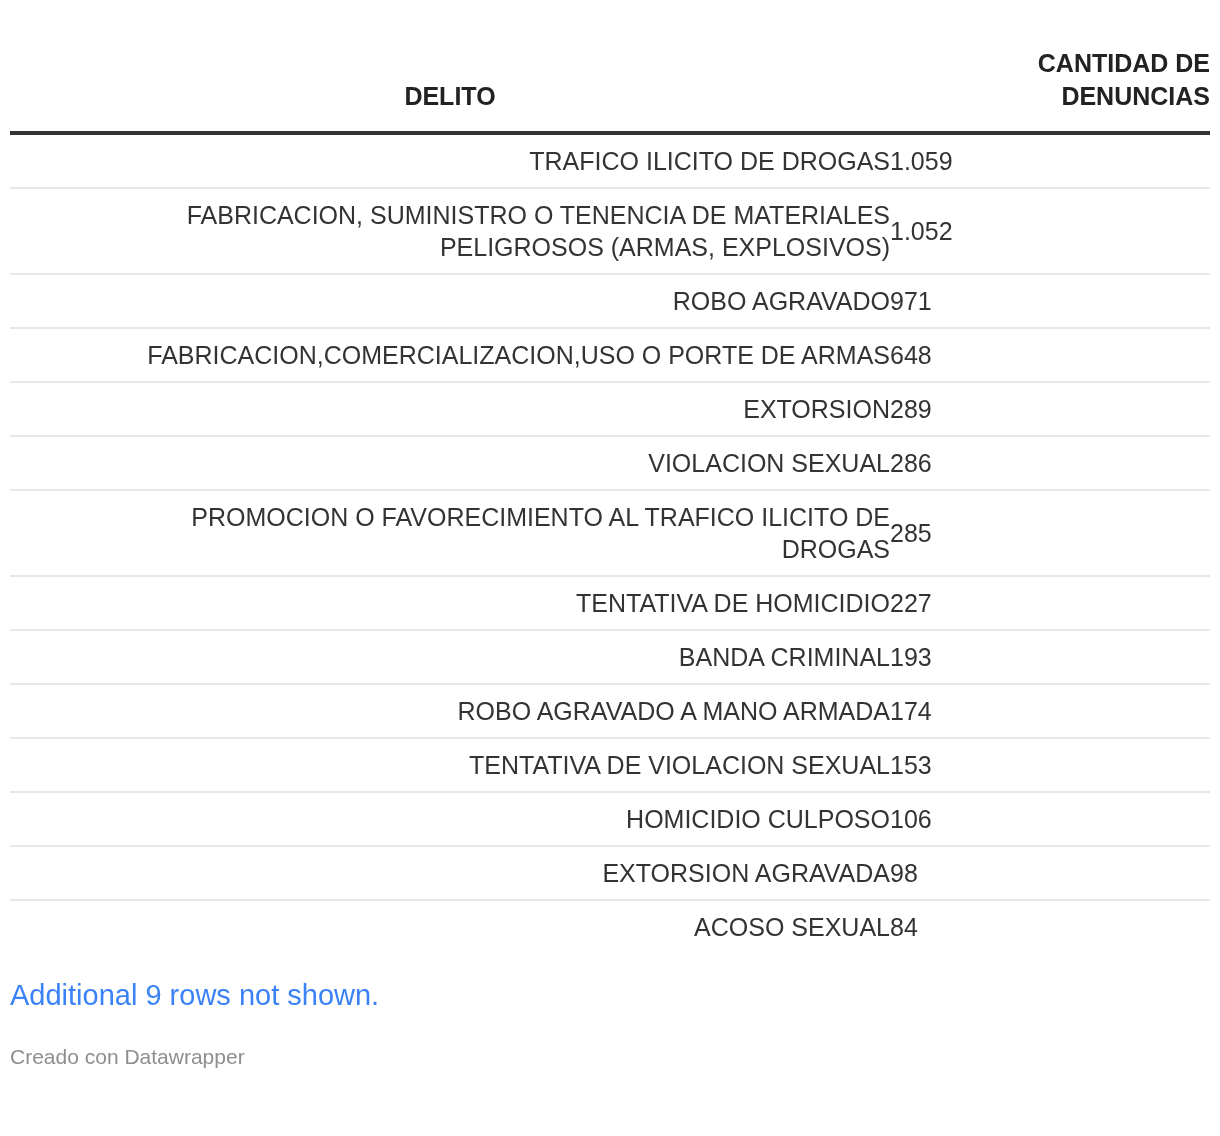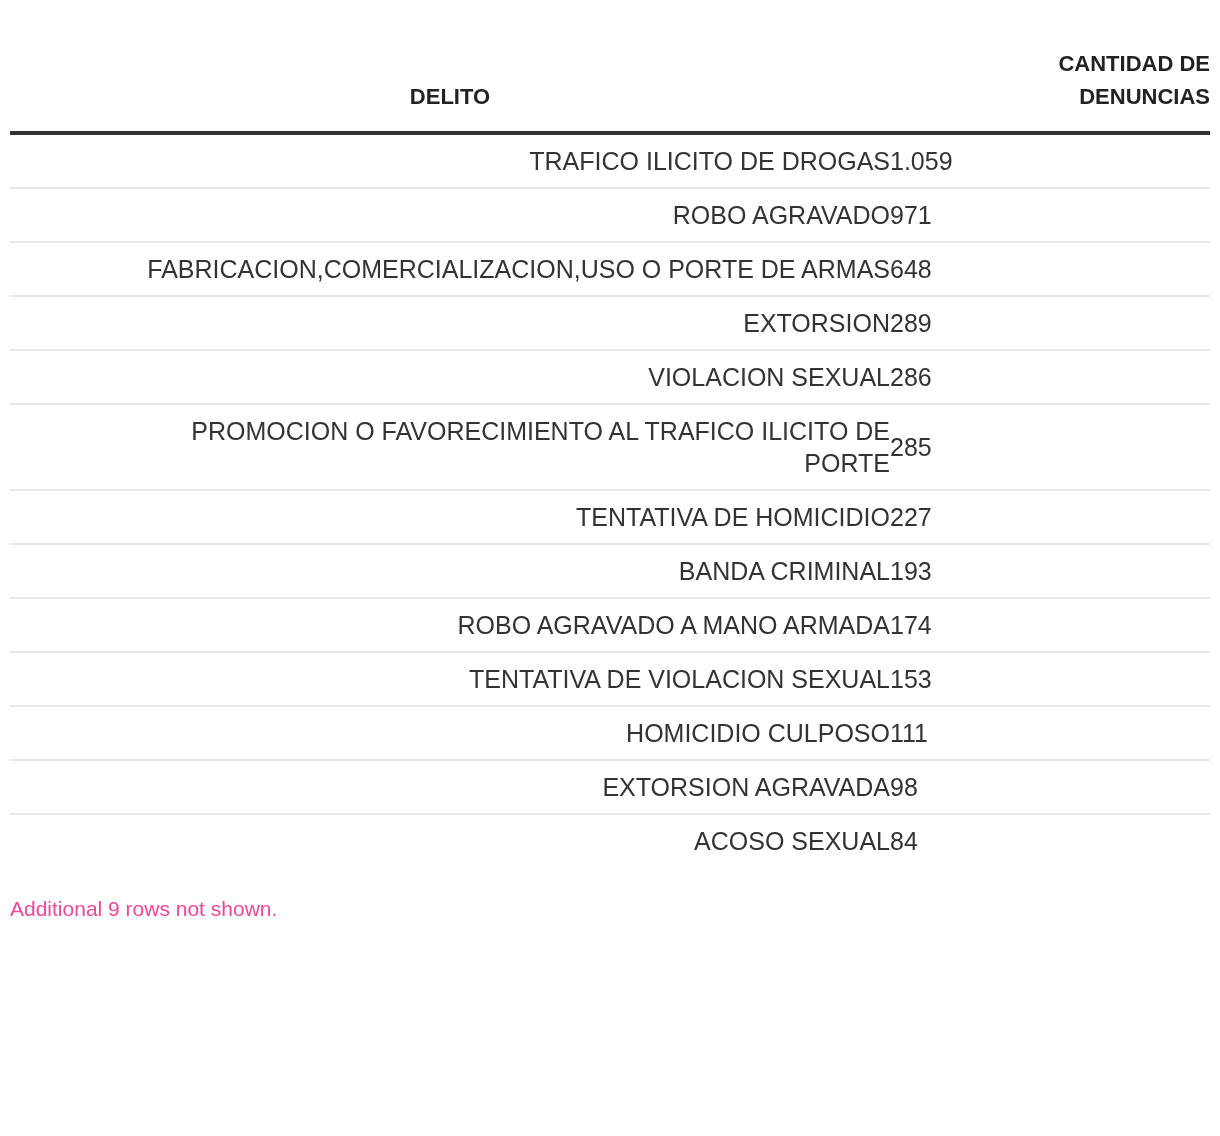--- a/index.html
+++ b/index.html
@@ -23,21 +23,21 @@
     border-collapse: collapse;
     table-layout: fixed;
   }
   col.col-delito { width: 880px; }
   col.col-cantidad { width: 320px; }
 
   th {
     vertical-align: bottom;
     padding: 0 0 18px 0;
     border-bottom: 4px solid #333333;
-    font-size: 22px;
+    font-size: 25px;
     line-height: 33px;
     font-weight: bold;
     color: #222222;
     letter-spacing: 0;
   }
   th.th-delito { text-align: center; }
   th.th-cantidad { text-align: right; white-space: pre-line; }
 
   td {
     font-size: 25px;
@@ -52,23 +52,23 @@
   }
   td.value-cell {
     text-align: left;
   }
   tbody tr + tr td {
     border-top: 2px solid #e8e8e8;
   }
 
   .table-note {
     margin: 26px 0 0 0;
-    font-size: 21px;
+    font-size: 29px;
     line-height: 32px;
-    color: #ec4899;
+    color: #3b82f6;
   }
   .chart-footer {
     margin: 33px 0 0 0;
     font-size: 21px;
     line-height: 26px;
     color: #8e8e8e;
   }
   .chart-footer a {
     color: #8e8e8e;
     text-decoration: none;
@@ -91,20 +91,25 @@
         <th class="th-cantidad">CANTIDAD DE
 DENUNCIAS</th>
       </tr>
     </thead>
     <tbody>
   <tr>
     <td class="delito-cell">TRAFICO ILICITO DE DROGAS</td>
     <td class="value-cell">1.059</td>
   </tr>
 
+  <tr>
+    <td class="delito-cell">FABRICACION, SUMINISTRO O TENENCIA DE MATERIALES
+PELIGROSOS (ARMAS, EXPLOSIVOS)</td>
+    <td class="value-cell">1.052</td>
+  </tr>
 
   <tr>
     <td class="delito-cell">ROBO AGRAVADO</td>
     <td class="value-cell">971</td>
   </tr>
 
   <tr>
     <td class="delito-cell">FABRICACION,COMERCIALIZACION,USO O PORTE DE ARMAS</td>
     <td class="value-cell">648</td>
   </tr>
@@ -114,21 +119,21 @@
     <td class="value-cell">289</td>
   </tr>
 
   <tr>
     <td class="delito-cell">VIOLACION SEXUAL</td>
     <td class="value-cell">286</td>
   </tr>
 
   <tr>
     <td class="delito-cell">PROMOCION O FAVORECIMIENTO AL TRAFICO ILICITO DE
-PORTE</td>
+DROGAS</td>
     <td class="value-cell">285</td>
   </tr>
 
   <tr>
     <td class="delito-cell">TENTATIVA DE HOMICIDIO</td>
     <td class="value-cell">227</td>
   </tr>
 
   <tr>
     <td class="delito-cell">BANDA CRIMINAL</td>
@@ -141,31 +146,34 @@
   </tr>
 
   <tr>
     <td class="delito-cell">TENTATIVA DE VIOLACION SEXUAL</td>
     <td class="value-cell">153</td>
   </tr>
 
 
   <tr>
     <td class="delito-cell">HOMICIDIO CULPOSO</td>
-    <td class="value-cell">111</td>
+    <td class="value-cell">106</td>
   </tr>
 
   <tr>
     <td class="delito-cell">EXTORSION AGRAVADA</td>
     <td class="value-cell">98</td>
   </tr>
 
   <tr>
     <td class="delito-cell">ACOSO SEXUAL</td>
     <td class="value-cell">84</td>
   </tr>
 </tbody>
   </table>
 
   <p class="table-note">Additional 9 rows not shown.</p>
 
+  <p class="chart-footer">
+    <a>Creado con Datawrapper</a>
+  </p>
 
 </div>
 
 </body></html>

